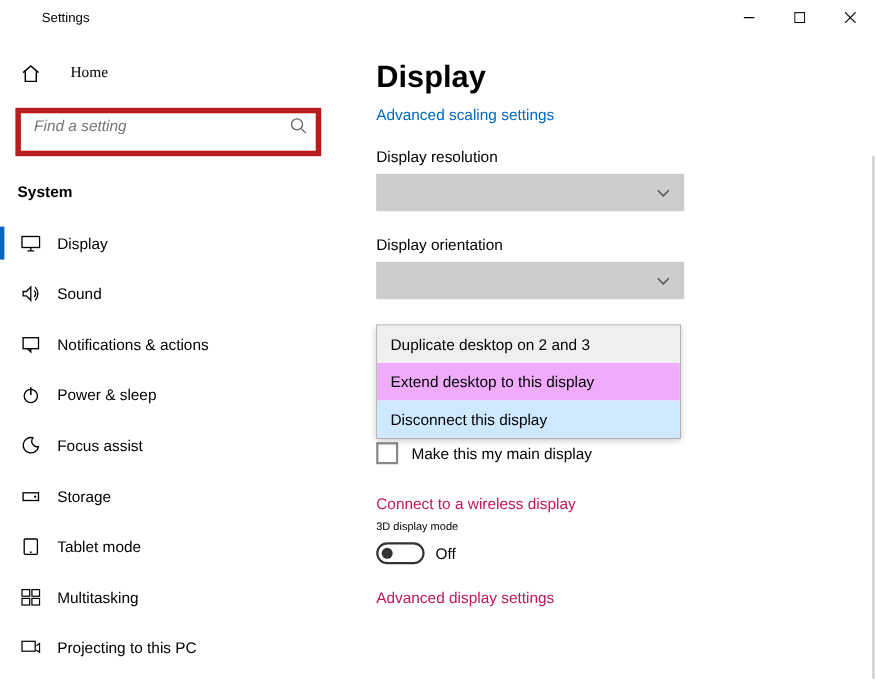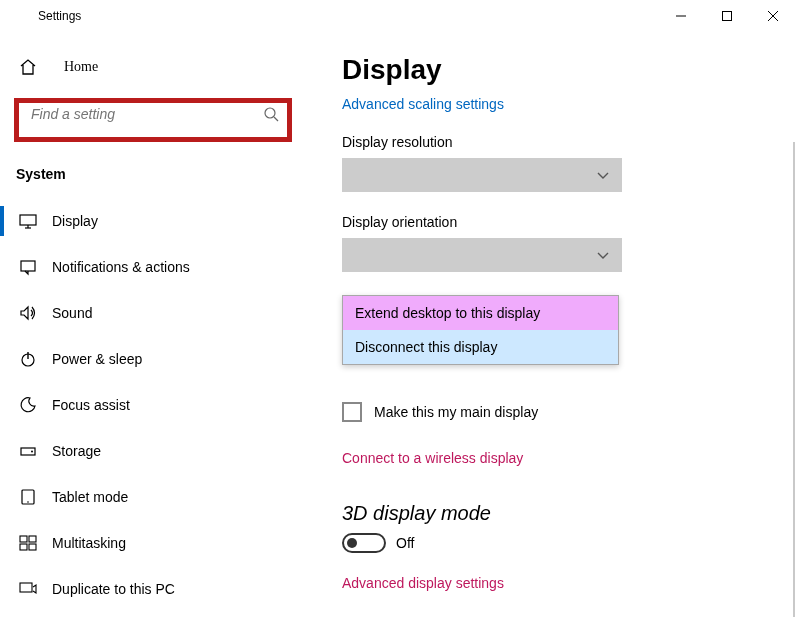--- a/index.html
+++ b/index.html
@@ -30,21 +30,21 @@
   .chev { width: 14px; height: 14px; }
   .dropdown { position: absolute; left: 36px; top: 263px; width: 277px; border: 1px solid #a8a8a8; background: #fff; box-shadow: 0 2px 6px rgba(0,0,0,0.2); }
   .dropdown-item { height: 34px; display: flex; align-items: center; padding: 0 12px; font-size: 14px; }
   .dropdown-item.header { background: #efefef; }
   .dropdown-item.hover { background: #f0abfc; }
   .dropdown-item.sel { background: #cde8ff; text-align: center; }
   .checkbox-row { display: flex; align-items: center; margin-top: 130px; color: #000000; }
   .checkbox { width: 20px; height: 20px; border: 2px solid #888; margin-right: 12px; }
   .checkbox-row .lbl { font-size: 14px; }
   .sublink { color: #be185d; font-size: 14px; margin-top: 28px; }
-  .toggle-label { font-size: 20px; margin-top: 36px; font-style: italic; }
+  .toggle-label { font-size: 10px; margin-top: 8px; }
   .toggle-row { display: flex; align-items: center; margin-top: 8px; }
   .toggle { width: 44px; height: 20px; border: 2px solid #333; border-radius: 10px; position: relative; margin-right: 10px; }
   .toggle .knob { position: absolute; left: 3px; top: 3px; width: 10px; height: 10px; border-radius: 50%; background: #333; }
   .scroll-indicator { position: absolute; right: 1px; top: 110px; bottom: 10px; width: 2px; background: #c9c9c9; }
 </style>
 </head>
 <body>
 
 <div class="titlebar">
   <div class="titlebar-title">Settings</div>
@@ -95,35 +95,35 @@
               <rect x="1" y="3" width="16" height="10" fill="none" stroke="#000" stroke-width="1.2"></rect>
               <line x1="6" y1="16" x2="12" y2="16" stroke="#000" stroke-width="1.2"></line>
               <line x1="9" y1="13" x2="9" y2="16" stroke="#000" stroke-width="1.2"></line>
             </svg>
           </span>
         <span class="label">Display</span>
       </div>
       <div class="nav-item">
         <span class="icon">
             <svg width="18" height="18" viewBox="0 0 18 18">
-              <rect x="2" y="3" width="14" height="10" fill="none" stroke="#000" stroke-width="1.2"></rect>
-              <path d="M6 13 L9 16 L9 13" fill="none" stroke="#000" stroke-width="1.2"></path>
-            </svg>
-          </span>
-        <span class="label">Notifications &amp; actions</span>
-      </div>
-      <div class="nav-item">
-        <span class="icon">
-            <svg width="18" height="18" viewBox="0 0 18 18">
               <path d="M2 7 H5 L9 3 V15 L5 11 H2 Z" fill="none" stroke="#000" stroke-width="1.2"></path>
               <path d="M12 6 Q15 9 12 12" fill="none" stroke="#000" stroke-width="1.2"></path>
               <path d="M13 3 Q18 9 13 15" fill="none" stroke="#000" stroke-width="1.2"></path>
             </svg>
           </span>
         <span class="label">Sound</span>
+      </div>
+      <div class="nav-item">
+        <span class="icon">
+            <svg width="18" height="18" viewBox="0 0 18 18">
+              <rect x="2" y="3" width="14" height="10" fill="none" stroke="#000" stroke-width="1.2"></rect>
+              <path d="M6 13 L9 16 L9 13" fill="none" stroke="#000" stroke-width="1.2"></path>
+            </svg>
+          </span>
+        <span class="label">Notifications &amp; actions</span>
       </div>
       <div class="nav-item">
         <span class="icon">
             <svg width="18" height="18" viewBox="0 0 18 18">
               <circle cx="9" cy="10" r="6" fill="none" stroke="#000" stroke-width="1.2"></circle>
               <line x1="9" y1="2" x2="9" y2="9" stroke="#000" stroke-width="1.4"></line>
             </svg>
           </span>
         <span class="label">Power &amp; sleep</span>
       </div>
@@ -164,21 +164,21 @@
           </span>
         <span class="label">Multitasking</span>
       </div>
       <div class="nav-item">
         <span class="icon">
             <svg width="18" height="18" viewBox="0 0 18 18">
               <rect x="1" y="3" width="12" height="9" fill="none" stroke="#000" stroke-width="1.1"></rect>
               <path d="M14 7 L17 5 V13 L14 11" fill="none" stroke="#000" stroke-width="1.1"></path>
             </svg>
           </span>
-        <span class="label">Duplicate to this PC</span>
+        <span class="label">Projecting to this PC</span>
       </div>
     </div>
   </div>
 
   <div class="content">
     <h1 class="page-title">Display</h1>
     <div class="link">Advanced scaling settings</div>
 
     <div class="field-label">Display resolution</div>
     <div class="combobox">
@@ -188,20 +188,21 @@
     </div>
 
     <div class="field-label">Display orientation</div>
     <div class="combobox">
       <svg class="chev" viewBox="0 0 14 14">
           <path d="M2 5 L7 10 L12 5" fill="none" stroke="#555" stroke-width="1.4"></path>
         </svg>
     </div>
 
     <div class="dropdown">
+      <div class="dropdown-item header">Duplicate desktop on 2 and 3</div>
       <div class="dropdown-item hover">Extend desktop to this display</div>
       <div class="dropdown-item sel">Disconnect this display</div>
     </div>
 
     <div class="checkbox-row">
       <div class="checkbox"></div>
       <span class="lbl">Make this my main display</span>
     </div>
 
     <div class="sublink">Connect to a wireless display</div>

